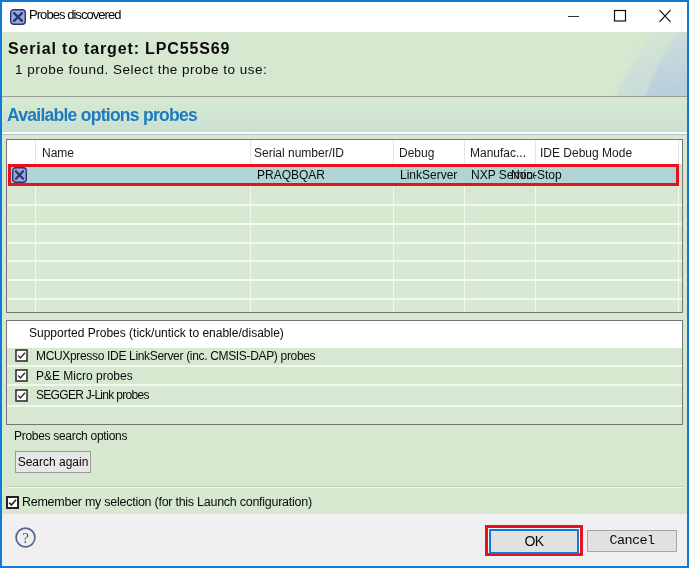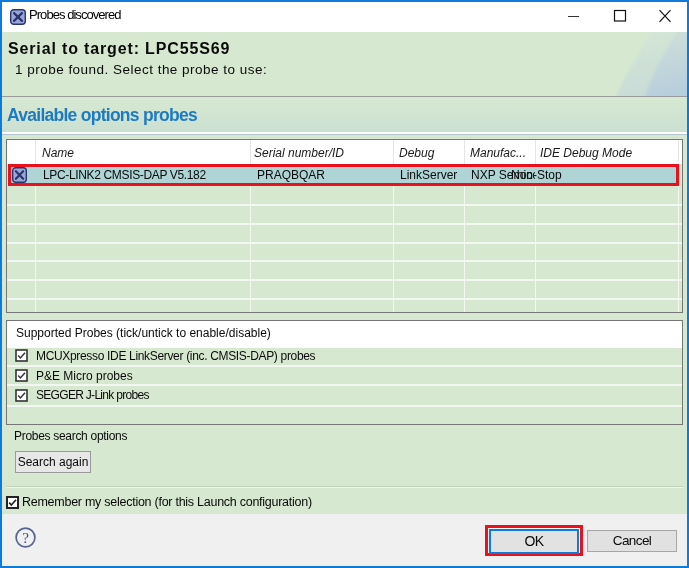--- a/index.html
+++ b/index.html
@@ -22,52 +22,52 @@
   #availband{position:absolute;left:2px;top:98px;width:685px;height:34px;
     background:linear-gradient(180deg,#d6e9d1 0%,#cbe0d1 100%);}
   #availsep1{position:absolute;left:2px;top:132px;width:685px;height:2px;background:#fdfefd;}
   #availsep2{position:absolute;left:2px;top:134px;width:685px;height:1px;background:#b2c5ce;}
   #avail{position:absolute;left:7px;top:105px;font-size:17.5px;font-weight:bold;letter-spacing:-0.73px;color:#1f7bc1;}
   
   #tbl{position:absolute;left:6px;top:139px;width:677px;height:174px;
        border:1px solid #767676;box-sizing:border-box;background:#d7e8d0;}
   #thead{position:absolute;left:0;top:0;width:675px;height:24px;background:#ffffff;}
   .hsep{position:absolute;top:0;width:1px;height:24px;background:#e5e5e5;}
-  .th{position:absolute;top:6px;font-size:12px;color:#1a1a1a;white-space:nowrap;font-style:italic;}
+  .th{position:absolute;top:6px;font-size:12px;color:#1a1a1a;white-space:nowrap;}
   .vline{position:absolute;width:1px;top:24px;height:148px;background:#f2f7f0;}
   .hline{position:absolute;left:0;width:675px;height:2px;background:#f3f7f1;}
   #selrow{position:absolute;left:1px;top:24px;width:671px;height:22px;
           border:3px solid #e8121f;box-sizing:border-box;background:#aed4d5;}
   .td{position:absolute;top:28px;font-size:12px;color:#0a0a0a;white-space:nowrap;}
   
   #spbox{position:absolute;left:6px;top:320px;width:677px;height:105px;
          border:1px solid #767676;box-sizing:border-box;background:#d7e8d0;}
   #sphead{position:absolute;left:0;top:0;width:675px;height:27px;background:#ffffff;}
-  #sphead span{position:absolute;left:9px;top:5px;font-size:12px;color:#0a0a0a;white-space:nowrap;}
+  #sphead span{position:absolute;left:22px;top:5px;font-size:12px;color:#0a0a0a;white-space:nowrap;}
   .cbrow{position:absolute;left:0;width:675px;font-size:12px;color:#0a0a0a;}
   .cbsep{position:absolute;left:0;width:675px;height:1.5px;background:#f3f7f1;}
   .cb{position:absolute;left:8px;width:13px;height:13px;}
   .cbtext{position:absolute;left:31px;white-space:nowrap;}
   
   #psearch{position:absolute;left:14px;top:429px;font-size:12px;letter-spacing:-0.3px;color:#0a0a0a;}
   #btn-search{position:absolute;left:15px;top:451px;width:76px;height:22px;
               background:#e7e7e7;border:1px solid #9a9a9a;box-sizing:border-box;
               font-size:12px;color:#0a0a0a;text-align:center;line-height:20px;}
   #faintsep{position:absolute;left:6px;top:486px;width:677px;height:1px;background:#c2d2bf;border-bottom:1px solid #eef5ec;}
   #rem-text{position:absolute;left:22px;top:495px;font-size:12.5px;letter-spacing:-0.26px;color:#0a0a0a;white-space:nowrap;}
   
   #botbar{position:absolute;left:2px;top:514px;width:685px;height:52px;background:#f0f0f0;}
   #okred{position:absolute;left:485px;top:525px;width:98px;height:31px;
          border:3px solid #e8121f;box-sizing:border-box;background:#fafafa;}
   #okbtn{position:absolute;left:489px;top:529px;width:90px;height:25px;
          border:2px solid #0f7ad8;box-sizing:border-box;background:#e2e2e2;
          font-size:14px;letter-spacing:-0.5px;color:#0a0a0a;text-align:center;line-height:20px;}
   #cancel{position:absolute;left:587px;top:530px;width:90px;height:22px;
           background:#e1e1e1;border:1px solid #a6a6a6;box-sizing:border-box;
-          font-size:13.5px;letter-spacing:-0.6px;color:#0a0a0a;text-align:center;line-height:19px;}
+          font-size:13.5px;letter-spacing:-0.6px;color:#0a0a0a;text-align:center;line-height:19px;font-family:Liberation Mono, monospace;}
 </style>
 </head>
 <body>
 <div id="win"></div>
 
 <div id="titlebar"></div>
 <svg class="abs" style="left:10px;top:9px" width="16" height="16" viewBox="0 0 16 16">
   <rect x="0.7" y="0.7" width="14.6" height="14.6" rx="3" fill="#9aa8d6" stroke="#2a3570" stroke-width="1.4"></rect>
   <path d="M4.1 4.1 L11.9 11.9 M11.9 4.1 L4.1 11.9" stroke="#2a3570" stroke-width="2.3" stroke-linecap="round"></path>
 </svg>
@@ -137,21 +137,20 @@
   <div class="hline" style="top:101.5px"></div>
   <div class="hline" style="top:120px"></div>
   <div class="hline" style="top:139px"></div>
   <div class="hline" style="top:157.8px"></div>
 
   <div id="selrow"></div>
   <svg class="abs" style="left:5px;top:27px" width="15" height="16" viewBox="0 0 15 16">
     <rect x="0.7" y="0.7" width="13.6" height="14.6" rx="3" fill="#9aa8d6" stroke="#2a3570" stroke-width="1.4"></rect>
     <path d="M3.9 4.2 L11.1 11.8 M11.1 4.2 L3.9 11.8" stroke="#2a3570" stroke-width="2.2" stroke-linecap="round"></path>
   </svg>
-  <div class="td" style="left:36px;letter-spacing:-0.35px">LPC-LINK2 CMSIS-DAP V5.182</div>
   <div class="td" style="left:250px">PRAQBQAR</div>
   <div class="td" style="left:393px">LinkServer</div>
   <div class="td" style="left:464px;width:64px;overflow:hidden">NXP Semiconductors</div>
   <div class="td" style="left:504px">Non-Stop</div>
 </div>
 
 <div id="spbox">
   <div id="sphead">
       <span>Supported Probes (tick/untick to enable/disable)</span>
     </div>

